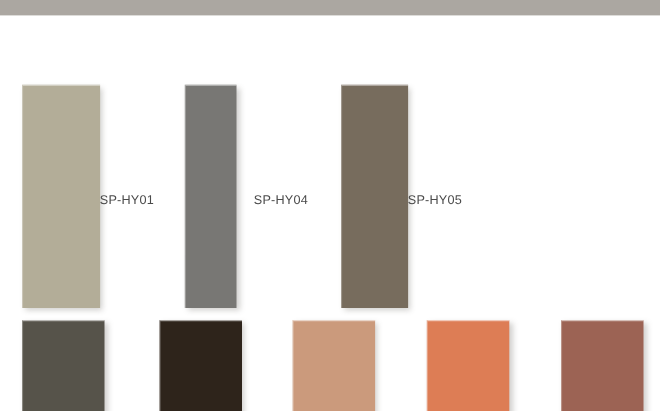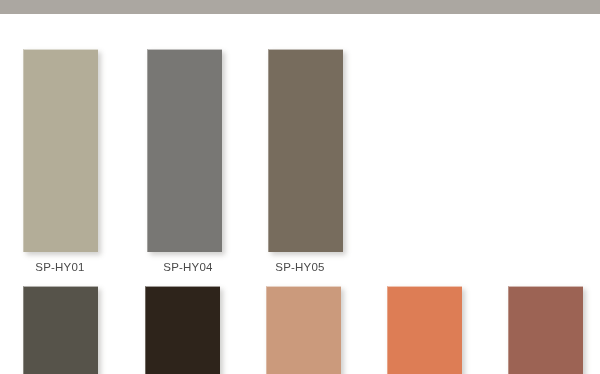--- a/index.html
+++ b/index.html
@@ -55,22 +55,23 @@
 
   .swatch-row.row-2 {
     top: 272px;
     height: 102px;
   }
 
   .swatch-cell {
     width: 120px;
     position: relative;
     display: flex;
-    flex-direction: column;
+    flex-direction: row;
     align-items: center;
+    padding-left: 20px;
   }
 
   .chip {
     width: 75px;
     box-sizing: border-box;
     border-top: 1px solid rgba(255,255,255,0.55);
     border-left: 1px solid rgba(255,255,255,0.30);
     box-shadow: 3px 3px 5px rgba(90,85,78,0.28);
   }
 

